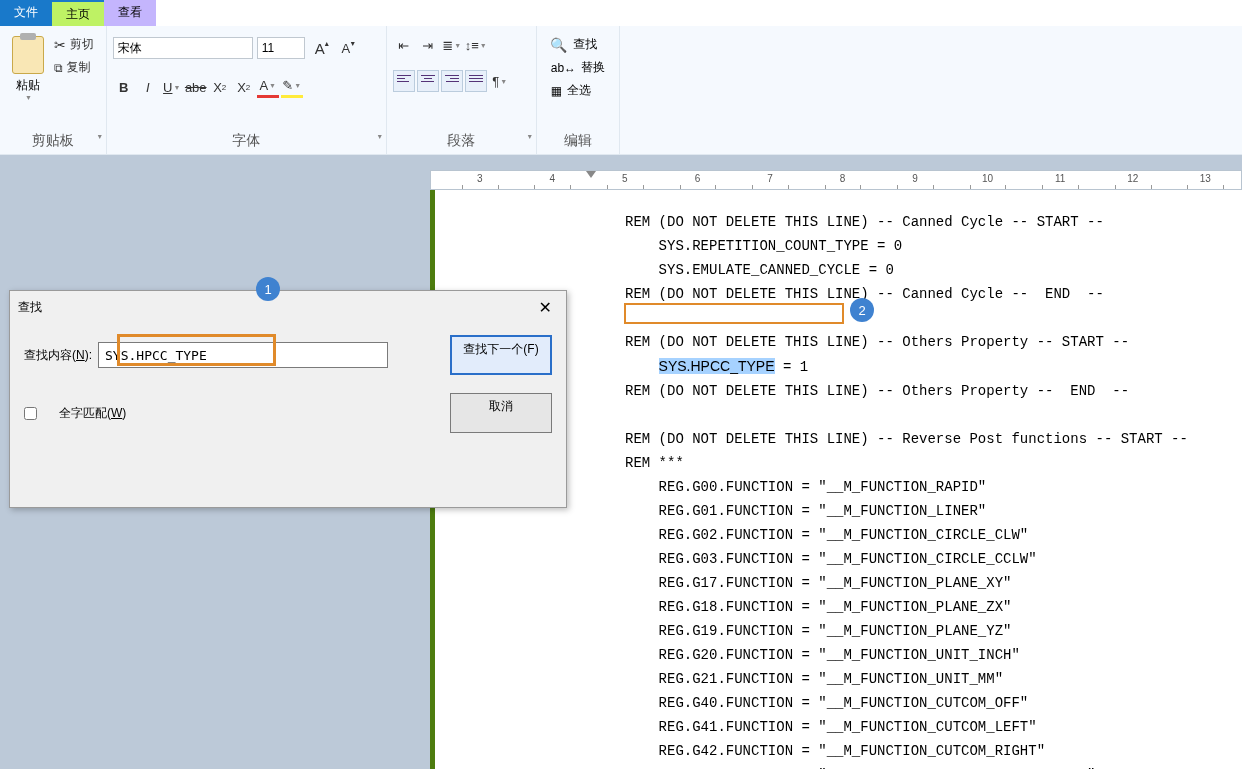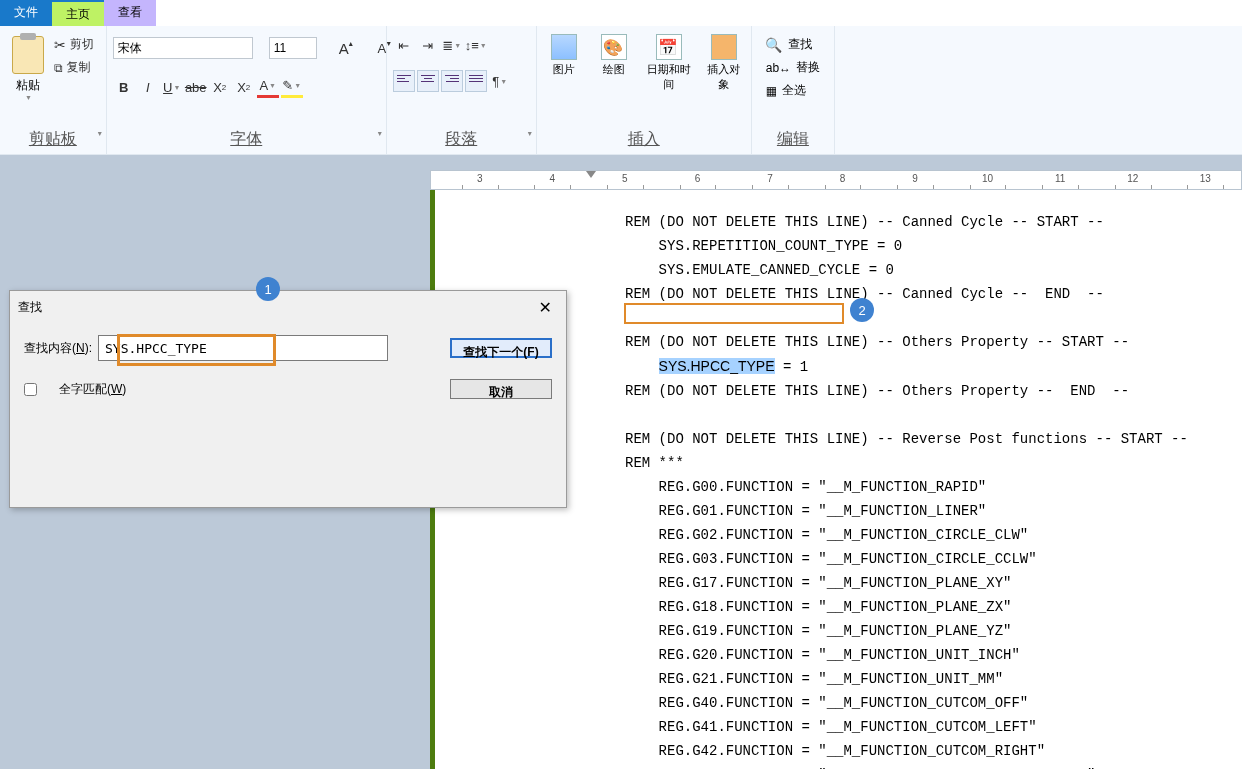--- a/index.html
+++ b/index.html
@@ -7,34 +7,34 @@
 
 .tabs { display: flex; background: #fff; height: 26px; }
 .tab { padding: 4px 14px; cursor: pointer; }
 .tab.file { background: #1979ca; color: #fff; }
 .tab.active { background: #bef264; border-top: 2px solid #1979ca; }
 .tab.inactive { background: #c4b5fd; }
 
 .ribbon { background: #f5f9fe; display: flex; border-bottom: 1px solid #e0e8f0; height: 129px; }
 .group { border-right: 1px solid #e0e8f0; display: flex; flex-direction: column; padding: 2px 6px 2px 6px; }
 .group-body { flex: 1; display: flex; align-items: flex-start; }
-.group-label { text-align: center; font-size: 16px; color: #555; padding: 2px 0; position: relative; text-decoration: underline; }
+.group-label { text-align: center; font-size: 14px; color: #555; padding: 2px 0; position: relative; }
 .group-label::after { content: "▾"; font-size: 8px; color: #888; position: absolute; right: -2px; top: 2px; }
 .no-arrow::after { display:none; }
 
 
 .paste-btn { display: flex; flex-direction: column; align-items: center; width: 44px; padding-top: 8px; }
 .paste-icon { width: 32px; height: 38px; background: #f9e7b5; border: 1px solid #c9a94a; border-radius: 3px; position: relative; }
 .paste-icon::before { content:""; position:absolute; top:-4px; left:7px; width:16px; height:7px; background:#b0b0b0; border-radius:2px; }
 .small-btns { display:flex; flex-direction:column; gap:6px; padding: 8px 6px 0 4px; }
 .mini { display:flex; align-items:center; gap:4px; font-size:12px; color:#333; }
 .scis { font-size: 14px; color:#333;}
 
 
-.font-top { display:flex; gap:16px; align-items:center; height: 28px; margin-top:6px;}
+.font-top { display:flex; gap:4px; align-items:center; height: 28px; margin-top:6px;}
 .font-sel { width:140px; height:22px; border:1px solid #c0c8d0; background:#fff; padding:0 4px; font-size:12px; }
 .size-sel { width:48px; height:22px; border:1px solid #c0c8d0; background:#fff; padding:0 4px; font-size:12px;}
 .ib { width:22px; height:22px; display:inline-flex; align-items:center; justify-content:center; font-size:13px; color:#333; position:relative;}
 .ib.big { font-size:15px; }
 .font-bot { display:flex; gap:2px; align-items:center; margin-top:14px;}
 .ib .sup { position:absolute; font-size:8px; top:2px; right:2px;}
 .color-underline { border-bottom:3px solid #e53935; }
 .yellow-underline { border-bottom:3px solid #ffeb3b; }
 .dd { font-size:7px; margin-left:1px; color:#888; vertical-align: middle;}
 
@@ -73,21 +73,21 @@
 .box2 { position:absolute; top:148px; left:624px; width:220px; height:21px; border:2px solid #e08a2a; pointer-events:none;}
 .badge-2 { position:absolute; top:143px; left:850px; width:24px; height:24px; border-radius:50%; background:#3f82d0; color:#fff; display:flex; align-items:center; justify-content:center; font-size:13px; font-family:sans-serif;}
 
 
 .find-dlg { position:absolute; top:135px; left:9px; width:558px; height:218px; background:#f0f0f0; border:1px solid #9a9a9a; box-shadow:2px 2px 6px rgba(0,0,0,0.25);}
 .find-title { display:flex; align-items:center; height:32px; padding:0 8px; font-size:12px;}
 .find-title .close { margin-left:auto; font-size:16px; padding:0 6px; cursor:pointer;}
 .find-body { padding: 12px 14px 10px 14px; display:flex; flex-direction:column; gap:18px;}
 .row1 { display:flex; align-items:center; gap:6px;}
 .find-input { width:290px; height:26px; border:1px solid #7a7a7a; padding:0 6px; font-size:13px; font-family:"SimSun",monospace;}
-.btn { width:102px; height:20px; border:1px solid #7a7a7a; background:#e6e6e6; font-size:12px; text-align:center; line-height:24px; cursor:pointer;font-weight:bold;}
+.btn { width:102px; height:40px; border:1px solid #7a7a7a; background:#e6e6e6; font-size:12px; text-align:center; line-height:24px; cursor:pointer;}
 .btn.focus { border:2px solid #2a6fc9; background:#e2ecfb;}
 .chk { display:flex; align-items:center; gap:22px; font-size:12px;}
 .chk input { width:13px; height:13px;}
 .box1 { position:absolute; top:43px; left:107px; width:159px; height:32px; border:3px solid #e08a2a; pointer-events:none;}
 .badge-1 { position:absolute; top:-14px; left:246px; width:24px; height:24px; border-radius:50%; background:#3f82d0; color:#fff; display:flex; align-items:center; justify-content:center; font-size:13px; font-family:sans-serif;}
 
 u.chk-u { text-decoration: underline; }
 </style>
 </head>
 <body>
@@ -180,43 +180,20 @@
             <span style="width:100%"></span>
             <span style="width:100%"></span>
             <span style="width:100%"></span>
           </span>
         <span class="ib">¶<span class="dd">▼</span></span>
       </div>
     </div>
     <div class="group-label">段落</div>
   </div>
 
-  <div class="group">
-    <div class="group-body">
-      <div class="insert-items">
-        <div class="ins">
-            <div class="ins-icon pic"></div>
-            <span>图片</span>
-          </div>
-        <div class="ins">
-            <div class="ins-icon paint"></div>
-            <span>绘图</span>
-          </div>
-        <div class="ins" style="width:52px">
-            <div class="ins-icon date"></div>
-            <span>日期和时间</span>
-          </div>
-        <div class="ins">
-            <div class="ins-icon obj"></div>
-            <span>插入对象</span>
-          </div>
-      </div>
-    </div>
-    <div class="group-label no-arrow">插入</div>
-  </div>
 
   <div class="group">
     <div class="group-body">
       <div class="edit-items">
         <div class="ed">
             <span class="binoc">🔍</span>
             <span>查找</span>
           </div>
         <div class="ed">
             <span>ab↔</span>

